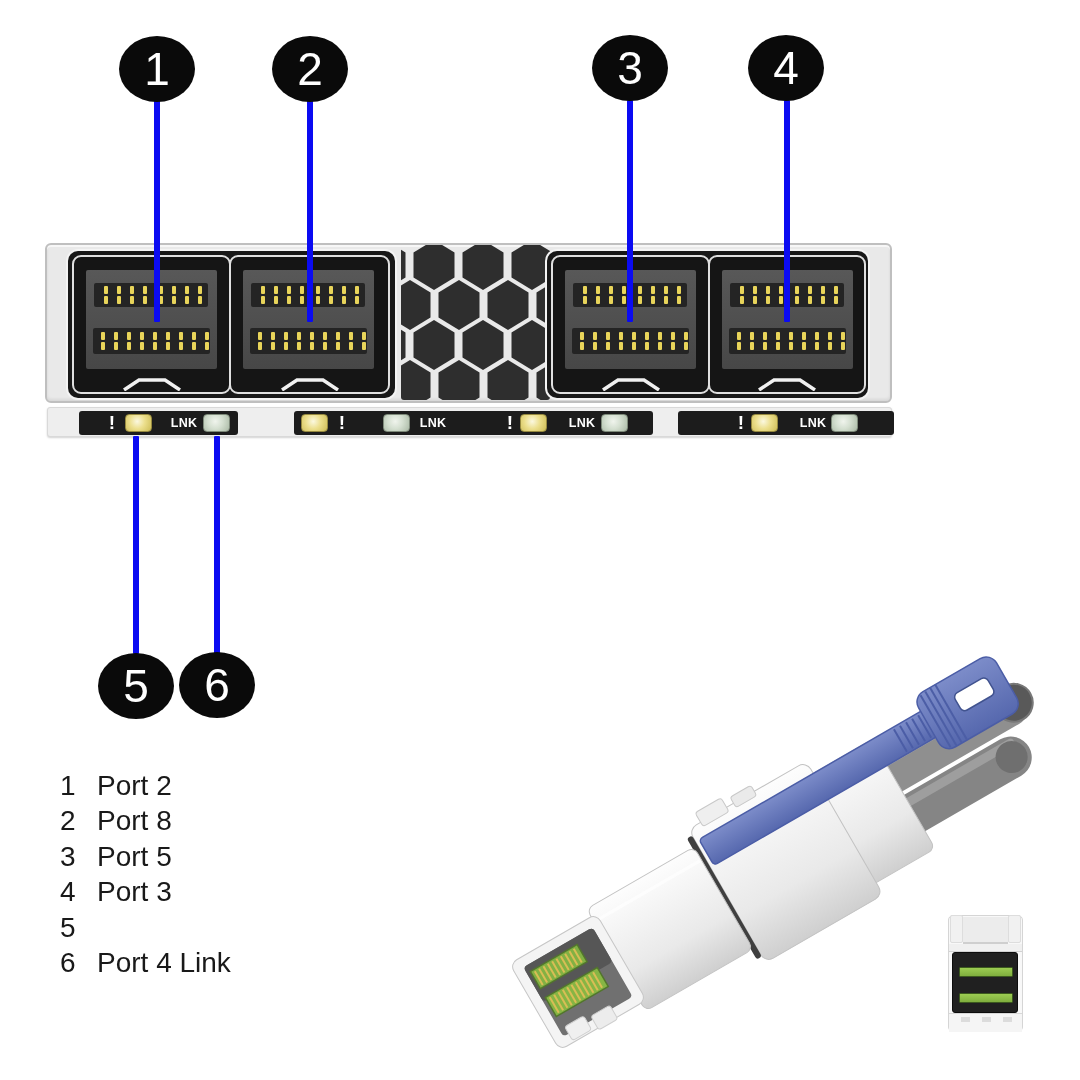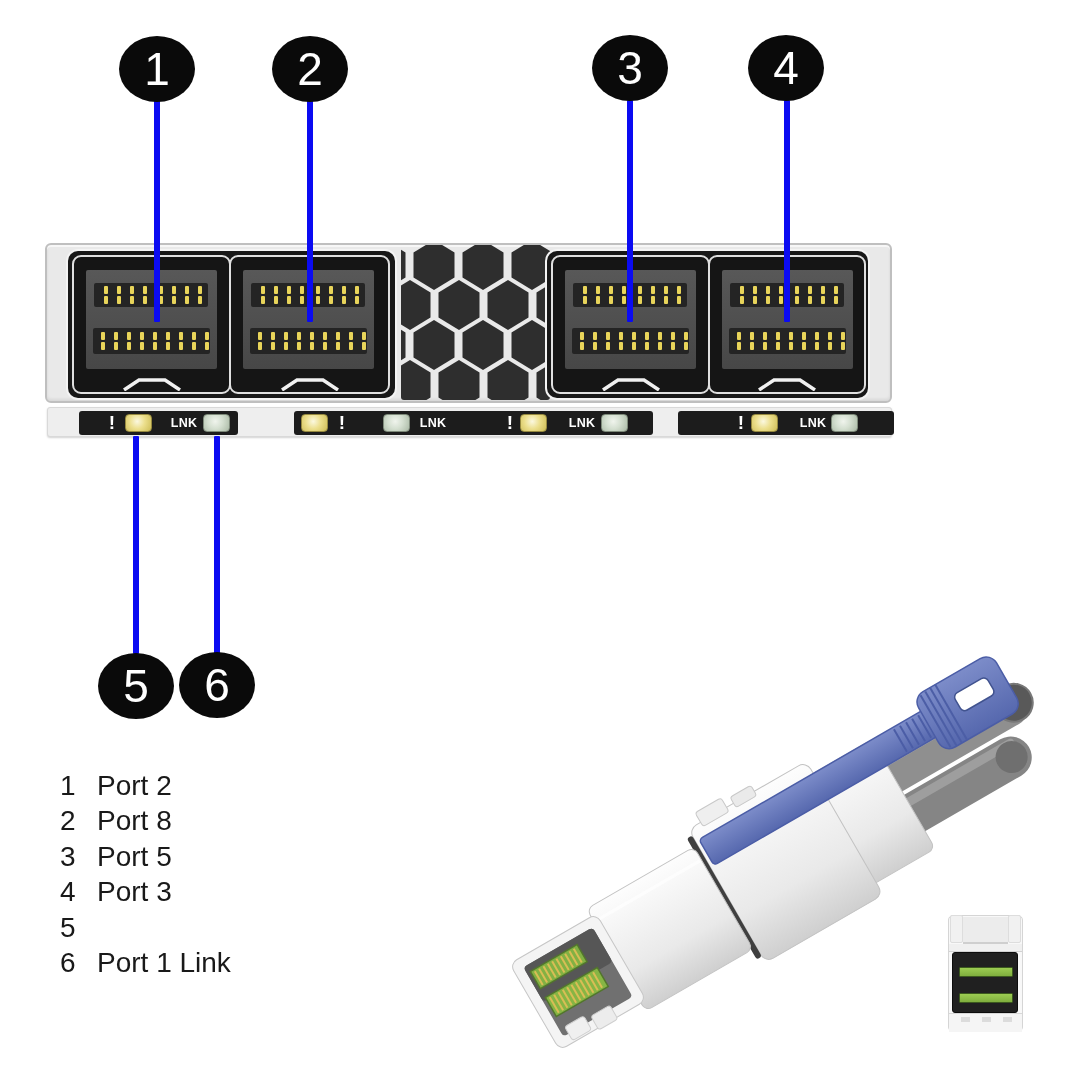--- a/index.html
+++ b/index.html
@@ -345,21 +345,21 @@
       </div>
       <div class="legend-row">
         <span class="legend-num">4</span>
         <span class="legend-label">Port 3</span>
       </div>
       <div class="legend-row">
         <span class="legend-num">5</span>
       </div>
       <div class="legend-row">
         <span class="legend-num">6</span>
-        <span class="legend-label">Port 1 Link</span>
+        <span class="legend-label">Port 4 Link</span>
       </div>
     </div>
 
   <svg class="abs" style="left:500px;top:640px;z-index:2;" width="560" height="420" viewBox="0 0 560 420">
     <defs>
       <linearGradient id="bodyGrad" x1="0" y1="0" x2="0" y2="1">
         <stop offset="0" stop-color="#fdfdfd"></stop>
           <stop offset=".65" stop-color="#e9e9e9"></stop>
           <stop offset="1" stop-color="#cfcfcf"></stop>
       </linearGradient>

